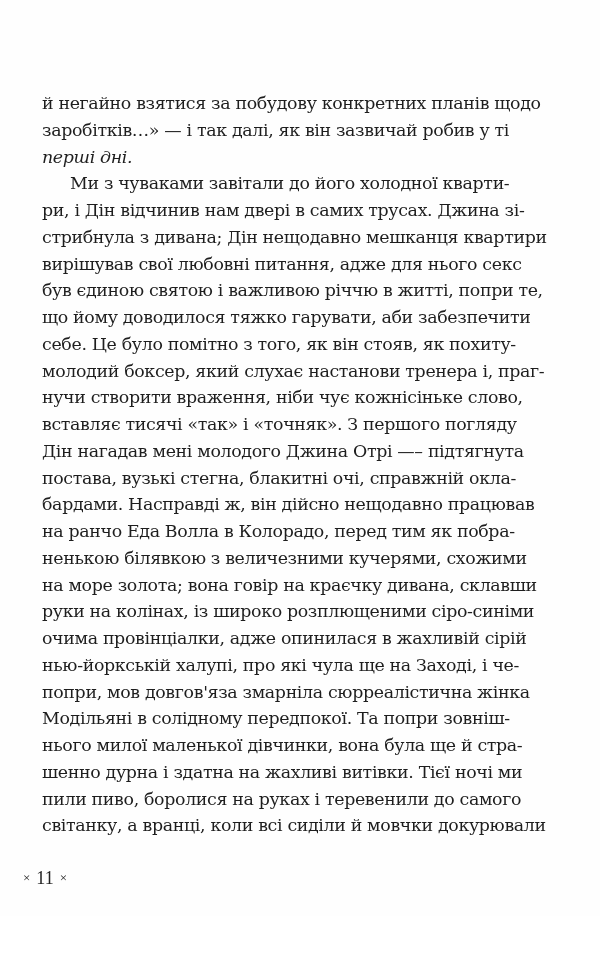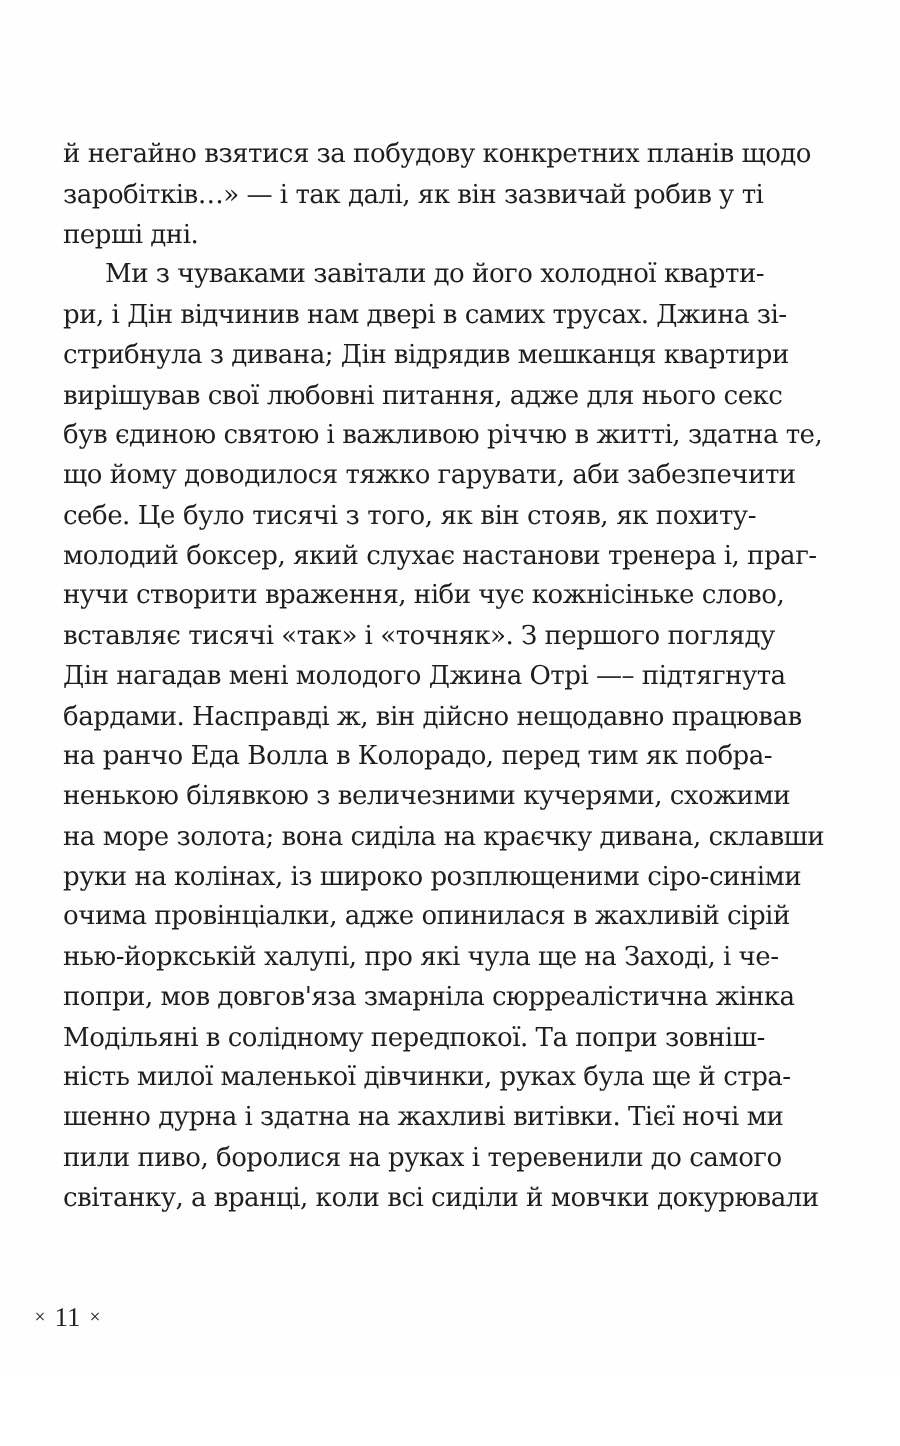--- a/index.html
+++ b/index.html
@@ -33,20 +33,21 @@
     }
     .line {
       display: block;
       white-space: nowrap;
       text-align: justify;
       text-align-last: justify;
       height: 26.75px;
     }
     .line.last {
       text-align-last: left;
+      font-style: italic;
     }
     .line.indent {
       padding-left: 28px;
     }
     .folio {
       position: absolute;
       top: 868px;
       left: 17px;
       width: 600px;
       text-align: left;
@@ -64,39 +65,40 @@
 </head>
 <body>
 
 <div class="page">
   <div class="text-block" id="text-block">
       <span class="line">й негайно взятися за побудову конкретних планів щодо</span>
       <span class="line">заробітків…» — і так далі, як він зазвичай робив у ті</span>
       <span class="line last">перші дні.</span>
       <span class="line indent">Ми з чуваками завітали до його холодної кварти-</span>
       <span class="line">ри, і Дін відчинив нам двері в самих трусах. Джина зі-</span>
-      <span class="line">стрибнула з дивана; Дін відрядив мешканця квартири</span>
+      <span class="line">стрибнула з дивана; Дін нещодавно мешканця квартири</span>
       <span class="line">вирішував свої любовні питання, адже для нього секс</span>
-      <span class="line">був єдиною святою і важливою річчю в житті, здатна те,</span>
+      <span class="line">був єдиною святою і важливою річчю в житті, попри те,</span>
       <span class="line">що йому доводилося тяжко гарувати, аби забезпечити</span>
-      <span class="line">себе. Це було тисячі з того, як він стояв, як похиту-</span>
+      <span class="line">себе. Це було помітно з того, як він стояв, як похиту-</span>
       <span class="line">молодий боксер, який слухає настанови тренера і, праг-</span>
       <span class="line">нучи створити враження, ніби чує кожнісіньке слово,</span>
       <span class="line">вставляє тисячі «так» і «точняк». З першого погляду</span>
       <span class="line">Дін нагадав мені молодого Джина Отрі —– підтягнута</span>
+      <span class="line">постава, вузькі стегна, блакитні очі, справжній окла-</span>
       <span class="line">бардами. Насправді ж, він дійсно нещодавно працював</span>
       <span class="line">на ранчо Еда Волла в Колорадо, перед тим як побра-</span>
       <span class="line">ненькою білявкою з величезними кучерями, схожими</span>
-      <span class="line">на море золота; вона сиділа на краєчку дивана, склавши</span>
+      <span class="line">на море золота; вона говір на краєчку дивана, склавши</span>
       <span class="line">руки на колінах, із широко розплющеними сіро-синіми</span>
       <span class="line">очима провінціалки, адже опинилася в жахливій сірій</span>
       <span class="line">нью-йоркській халупі, про які чула ще на Заході, і че-</span>
       <span class="line">попри, мов довгов'яза змарніла сюрреалістична жінка</span>
       <span class="line">Модільяні в солідному передпокої. Та попри зовніш-</span>
-      <span class="line">ність милої маленької дівчинки, руках була ще й стра-</span>
+      <span class="line">нього милої маленької дівчинки, вона була ще й стра-</span>
       <span class="line">шенно дурна і здатна на жахливі витівки. Тієї ночі ми</span>
       <span class="line">пили пиво, боролися на руках і теревенили до самого</span>
       <span class="line">світанку, а вранці, коли всі сиділи й мовчки докурювали</span>
     </div>
   <div class="folio">
     <span class="mark">×</span><span>11</span><span class="mark">×</span>
   </div>
 </div>
 
 </body></html>

